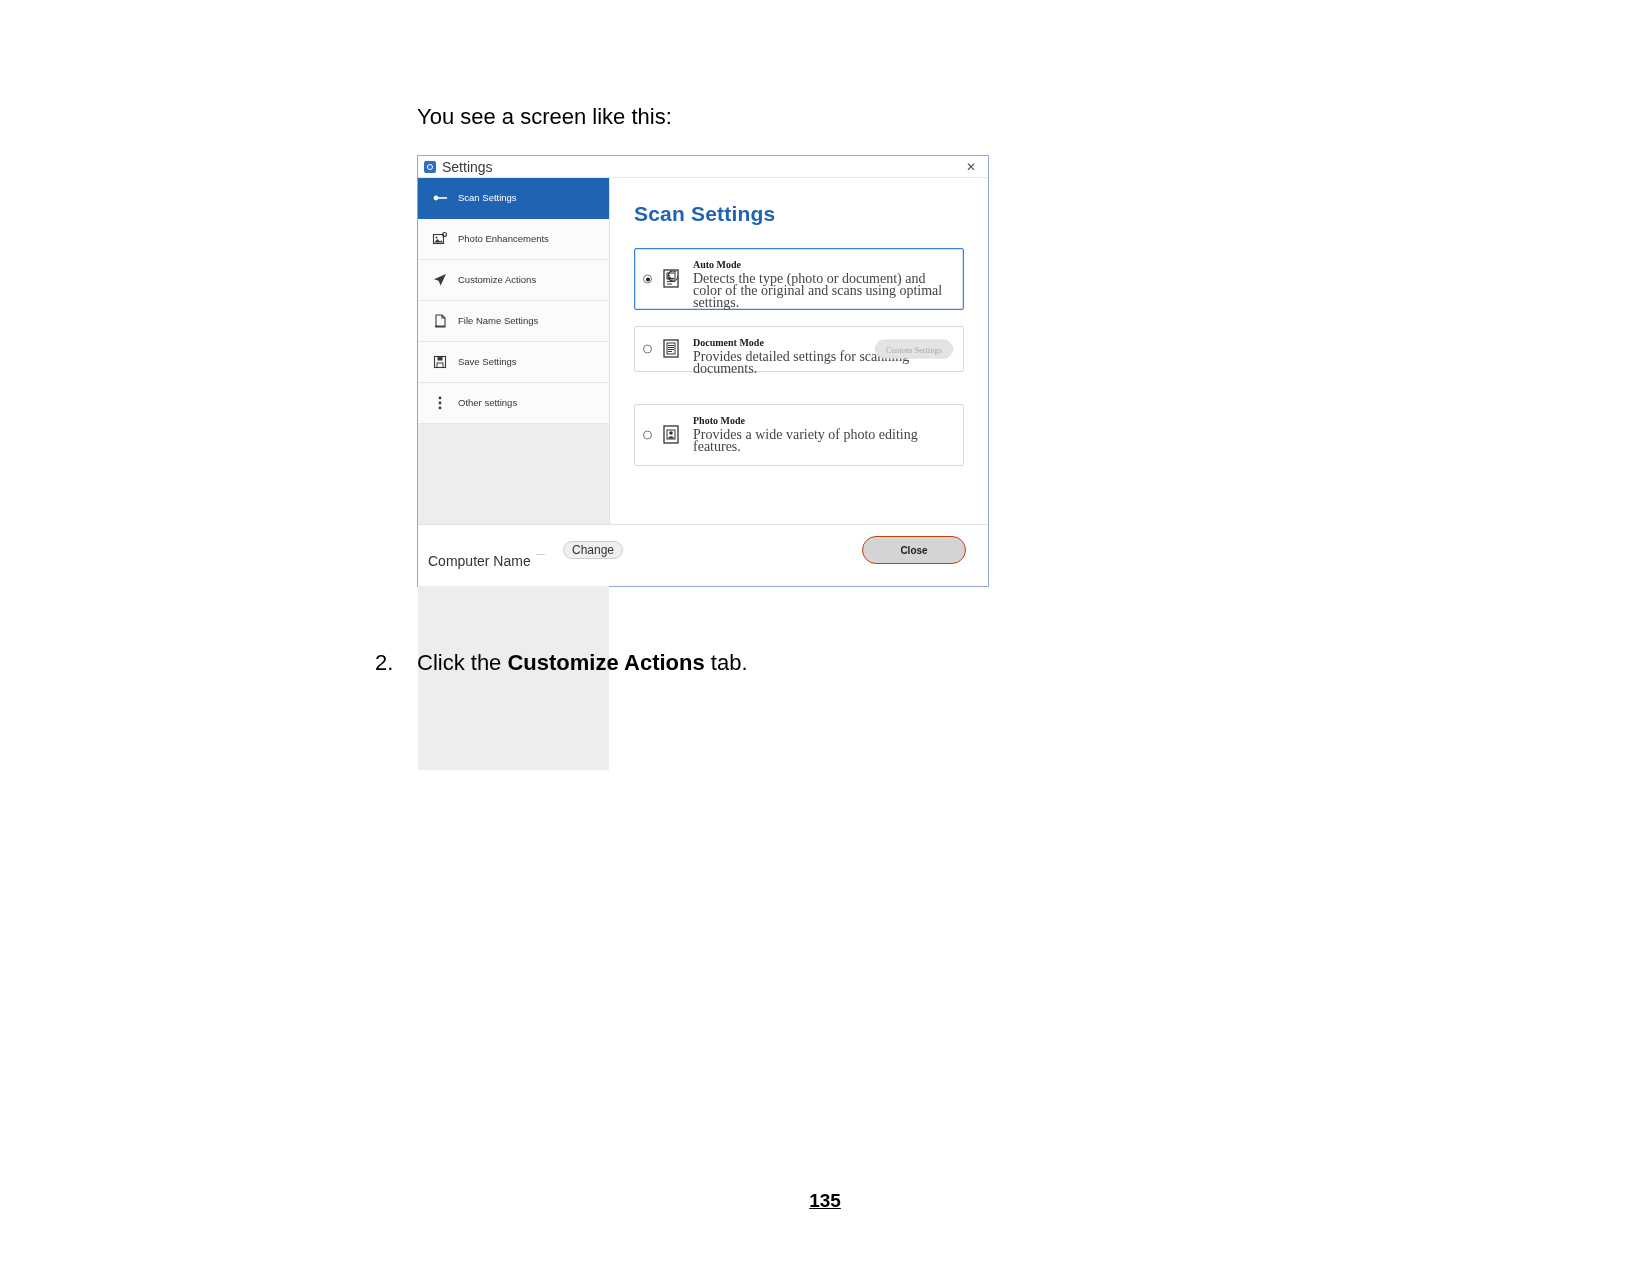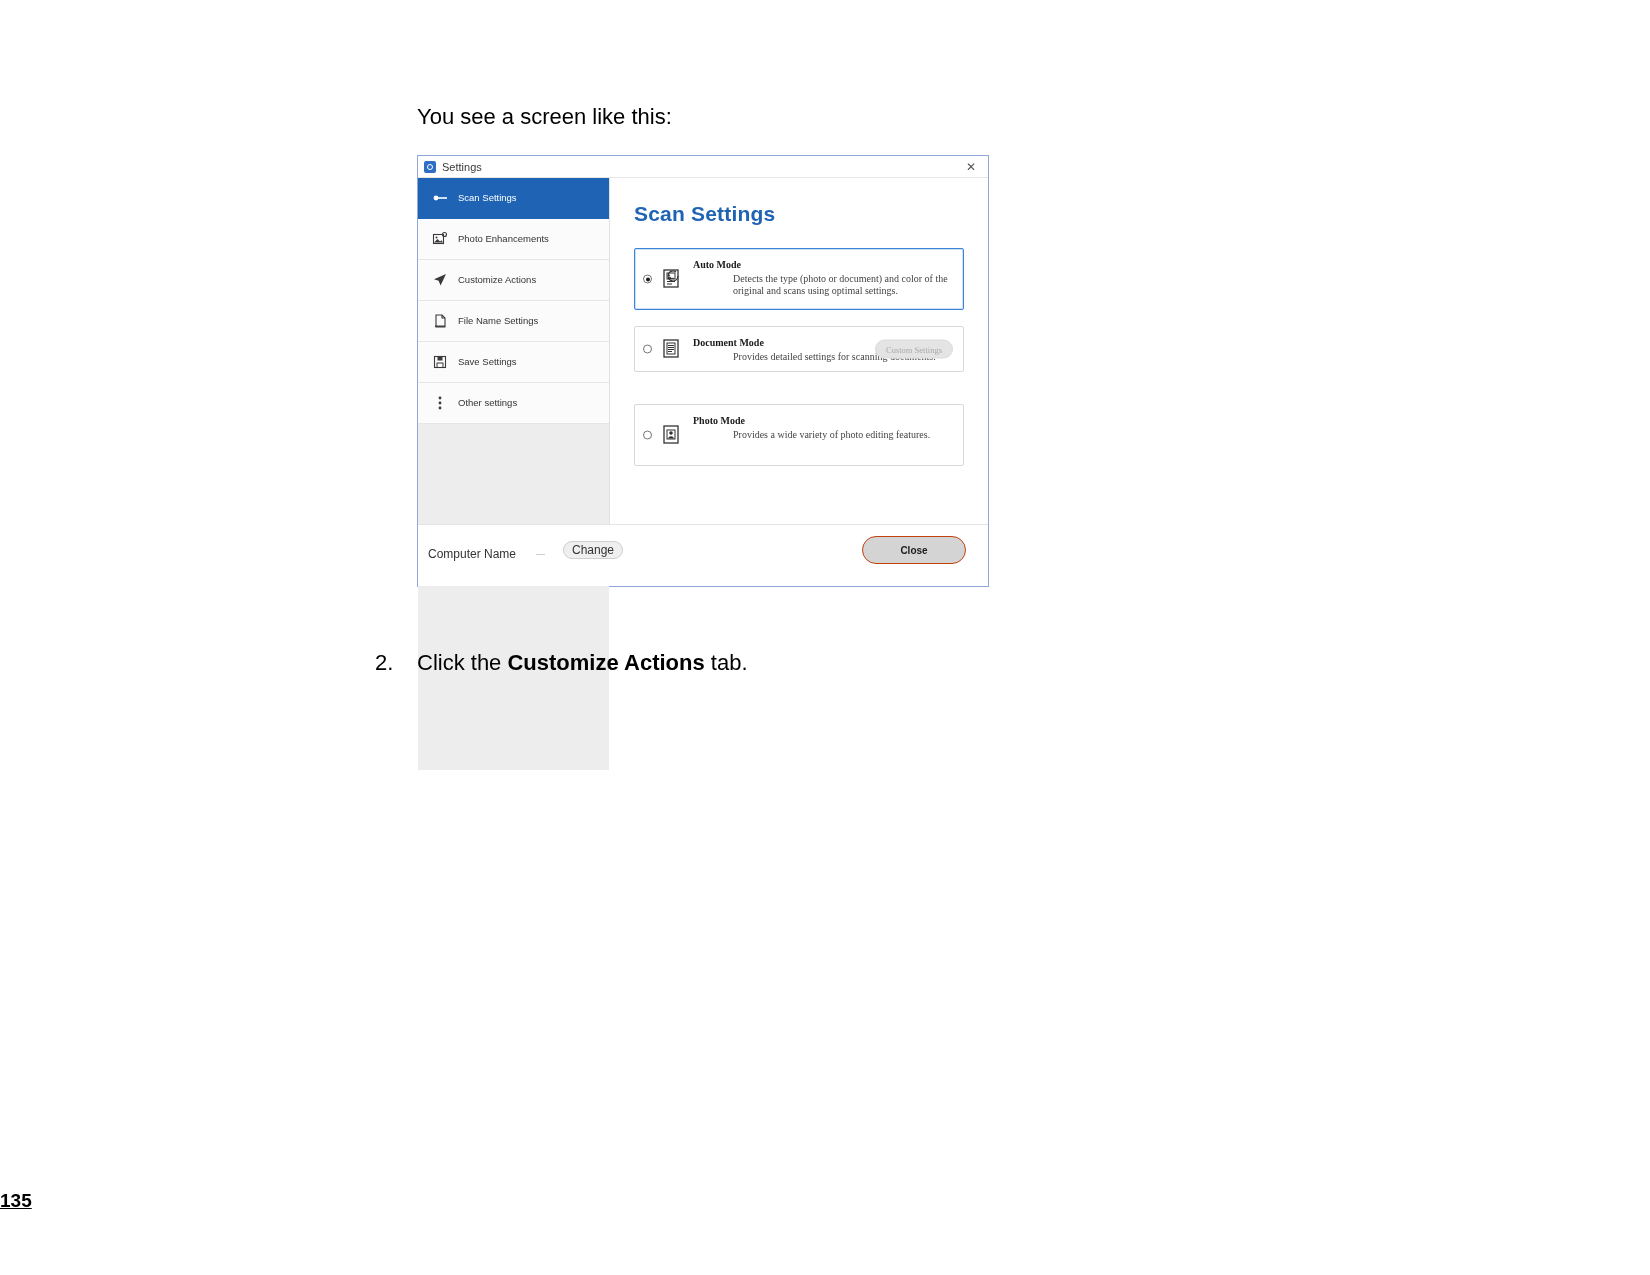--- a/index.html
+++ b/index.html
@@ -66,21 +66,21 @@
   .win-icon::after {
     content: "";
     position: absolute;
     left: 3px; top: 3px;
     width: 6px; height: 6px;
     border: 1.5px solid #ffffff;
     border-radius: 50%;
     box-sizing: border-box;
   }
   .win-title {
-    font-size: 11px;
+    font-size: 14px;
     color: #3a3a3a;
   }
   .win-close {
     position: absolute;
     right: 4px;
     top: 2px;
     width: 26px;
     height: 18px;
     font-size: 12px;
     color: #555;
@@ -210,24 +210,23 @@
     top: 10px;
     right: 10px;
   }
   .mode-name {
     font-size: 10px;
     font-weight: bold;
     color: #1a1a1a;
     margin-bottom: 3px;
   }
   .mode-desc {
-    font-size: 10px;
+    font-size: 14px;
     color: #444;
     line-height: 12px;
-    margin-left: 40px;
   }
 
   .custom-btn {
     position: absolute;
     right: 10px;
     top: 50%;
     transform: translateY(-50%);
     width: 78px;
     height: 19px;
     border-radius: 10px;
@@ -244,22 +243,22 @@
   
   .win-footer {
     position: relative;
     height: 61px;
     border-top: 1px solid #e4e4e4;
     background: #ffffff;
   }
   .computer-name-label {
     position: absolute;
     left: 10px;
-    top: 22px;
-    font-size: 12px;
+    top: 28px;
+    font-size: 14px;
     color: #333;
   }
   .computer-name-value {
     position: absolute;
     left: 118px;
     top: 24px;
     font-size: 9px;
     color: #b5b5b5;
   }
   .change-btn {
@@ -317,20 +316,21 @@
     top: 0;
     white-space: nowrap;
   }
   .b { font-weight: bold; }
 
   .page-number {
     position: absolute;
     left: 0;
     right: 0;
     top: 1190px;
+    text-align: center;
     font-size: 19px;
     font-weight: bold;
     color: #000;
     text-decoration: underline;
   }
 </style>
 </head>
 <body>
 
 <div class="page">

